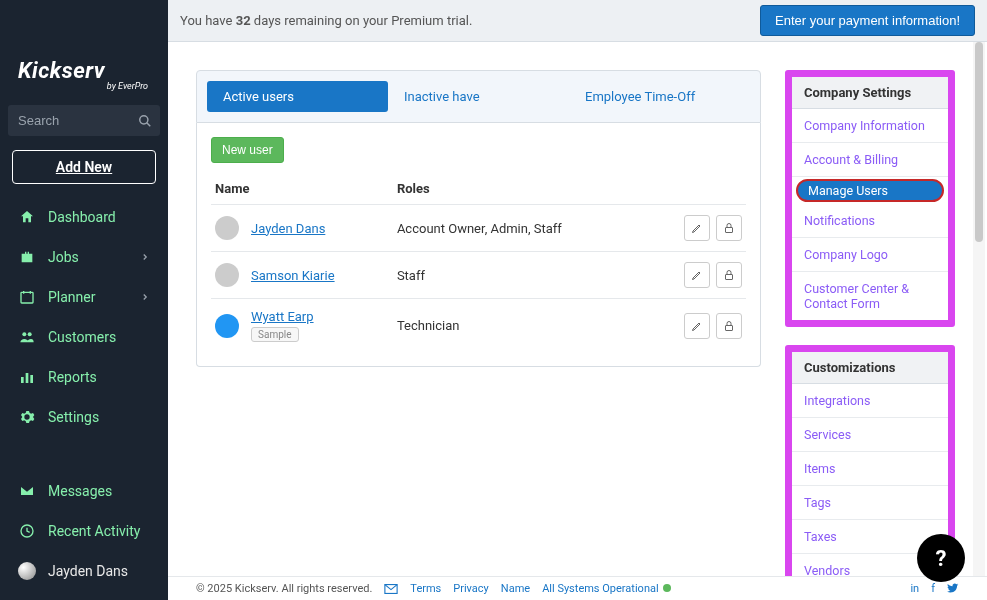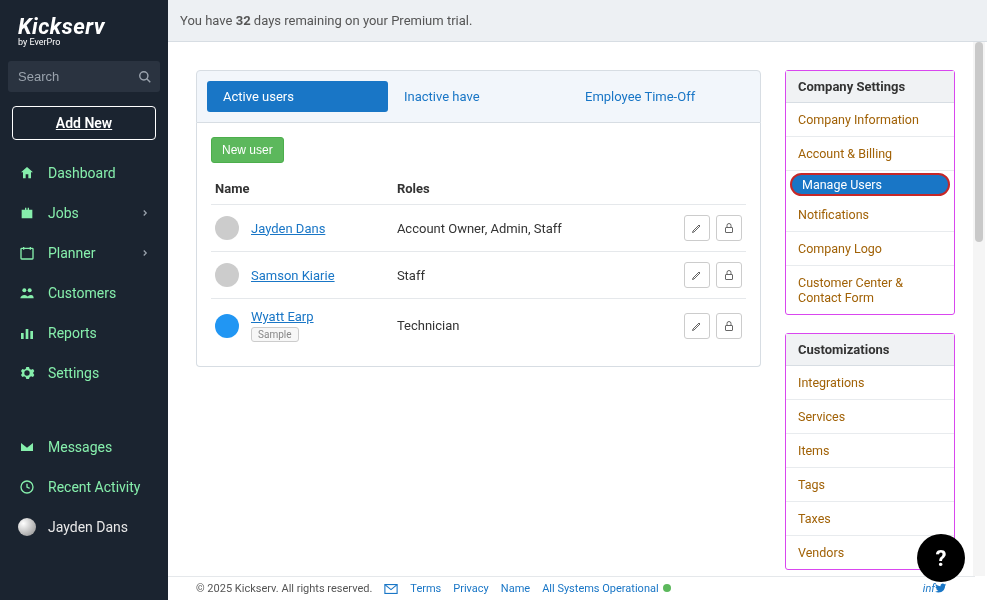--- a/index.html
+++ b/index.html
@@ -1,21 +1,21 @@
 <!DOCTYPE html>
 <html><head>
 <meta charset="utf-8">
 <style>
 * { box-sizing: border-box; margin: 0; padding: 0; }
 body { font-family: -apple-system, BlinkMacSystemFont, "Segoe UI", Roboto, Helvetica, Arial, sans-serif; font-size: 13px; color: #333; background: #fff; width: 987px; height: 600px; overflow: hidden; position: relative; }
 
 .sidebar { position: absolute; left: 0; top: 0; width: 168px; height: 600px; background: #1b2430; color: #e8e8e8; display: flex; flex-direction: column; padding: 10px 8px 0 8px; }
 .logo-block { color: #fff; padding: 4px 10px 6px 10px; }
-.logo-text { font-size: 22px; font-weight: 700; letter-spacing: 0.5px; font-style: italic; }
-.logo-sub { font-size: 9px; text-align: left; margin-top: -2px; padding-right: 2px; }
+.logo-text { font-size: 22px; font-weight: 700; letter-spacing: 0.5px; font-style: italic; margin-top: 44px; }
+.logo-sub { font-size: 9px; text-align: right; margin-top: -2px; padding-right: 2px; font-style: italic; }
 .search-box { margin: 8px 0 10px 0; position: relative; }
 .search-box input { width: 100%; background: #2a3340; border: none; border-radius: 3px; padding: 8px 30px 8px 10px; color: #ccc; font-size: 13px; }
 .search-box input::placeholder { color: #9aa3ad; }
 .search-box .s-icon { position: absolute; right: 8px; top: 50%; transform: translateY(-50%); color: #9aa3ad; }
 .add-new { border: 1px solid #fff; border-radius: 4px; text-align: center; padding: 8px 0; margin: 4px 4px 14px 4px; font-size: 14px; font-weight: 600; color: #fff; cursor: pointer; text-decoration: underline; }
 
 .nav { display: flex; flex-direction: column; gap: 2px; }
 .nav-item { display: flex; align-items: center; gap: 12px; padding: 10px 10px; border-radius: 3px; cursor: pointer; font-size: 14px; color: #86efac; }
 .nav-item .nav-icon { width: 18px; height: 18px; display: inline-flex; align-items: center; justify-content: center; flex-shrink: 0; }
 .nav-item .chev { margin-left: auto; color: #9aa3ad; }
@@ -41,30 +41,30 @@
 .tbl td { border-top: 1px solid #e5e8eb; padding: 10px 4px; vertical-align: middle; font-size: 13px; }
 .u-cell { display: flex; align-items: center; gap: 12px; }
 .u-avatar { width: 24px; height: 24px; border-radius: 50%; background: #ccc; display: inline-block; }
 .u-avatar.blue { background: #2196f3; }
 .u-name { color: #1976c6; }
 .sample-tag { display: inline-block; font-size: 10px; border: 1px solid #ccc; border-radius: 3px; padding: 1px 6px; color: #888; background: #f7f7f7; margin-top: 3px; }
 .row-actions { display: flex; gap: 6px; justify-content: flex-end; }
 .icon-btn { width: 26px; height: 26px; border: 1px solid #ccc; border-radius: 3px; background: #fff; display: inline-flex; align-items: center; justify-content: center; cursor: pointer; color: #666; }
 
 .side-panels { width: 170px; flex-shrink: 0; }
-.sp { border: 1px solid #d946ef; border-radius: 3px; margin-bottom: 18px; }
+.sp { border: 7px solid #d946ef; border-radius: 3px; margin-bottom: 18px; }
 .sp-head { background: #f0f2f4; border-bottom: 1px solid #d7dde3; padding: 8px 12px; font-weight: 700; font-size: 13px; }
-.sp-item { padding: 9px 12px; border-bottom: 1px solid #e8ebee; font-size: 12.5px; color: #a16207; cursor: pointer; }
+.sp-item { padding: 9px 12px; border-bottom: 1px solid #e8ebee; font-size: 12.5px; color: #8b5cf6; cursor: pointer; }
 .sp-item:last-child { border-bottom: none; }
 .sp-item.active { background: #1976c6; color: #fff; border: 2px solid #c62828; border-radius: 14px; margin: 2px 4px; padding: 2px 10px; }
 
-.footer { position: absolute; left: 168px; right: 12px; bottom: 0; height: 24px; border-top: 1px solid #e5e8eb; display: flex; align-items: center; padding: 0 28px; font-size: 11px; color: #555; gap: 12px; }
+.footer { position: absolute; left: 168px; right: 0; bottom: 0; height: 24px; border-top: 1px solid #e5e8eb; display: flex; align-items: center; padding: 0 28px; font-size: 11px; color: #555; gap: 12px; }
 .footer a { color: #1976c6; text-decoration: none; }
 .status-dot { width: 8px; height: 8px; border-radius: 50%; background: #5cb85c; display: inline-block; margin-left: 4px; }
-.footer .social { margin-left: auto; display: flex; gap: 0; color: #1976c6; font-style: italic; }
+.footer .social { margin-left: auto; display: flex; gap: 12px; color: #1976c6; }
 
 .help-fab { position: absolute; right: 22px; bottom: 18px; width: 48px; height: 48px; border-radius: 50%; background: #000; color: #fff; display: flex; align-items: center; justify-content: center; font-size: 22px; font-weight: 700; cursor: pointer; }
 
 .scroll-ind { position: absolute; right: 2px; top: 42px; bottom: 24px; width: 12px; background: #f5f5f5; }
 .scroll-thumb { position: absolute; top: 0; left: 2px; width: 8px; height: 200px; background: #c9c9c9; border-radius: 4px; }
 
 svg { display: block; }
 </style>
 </head>
 <body>
@@ -176,20 +176,21 @@
       <span class="avatar"></span>
       <span>Jayden Dans</span>
     </div>
   </div>
 </div>
 
 <div class="topbar">
   <span>
     <span>You have </span><b>32</b><span> days remaining on your Premium trial.</span>
   </span>
+  <button class="cta">Enter your payment information!</button>
 </div>
 
 <div class="scroll-ind">
     <div class="scroll-thumb"></div>
   </div>
 
 <div class="main">
   <div class="content-wrap">
     <div class="panel">
       <div class="tabbar">

